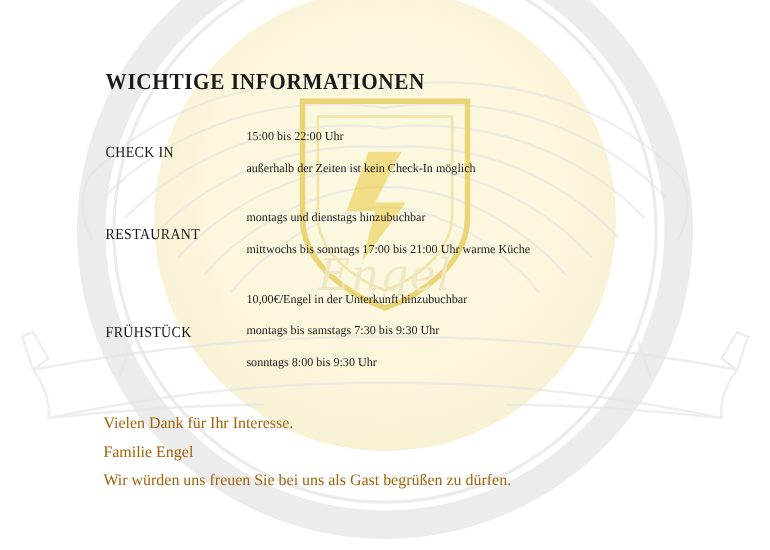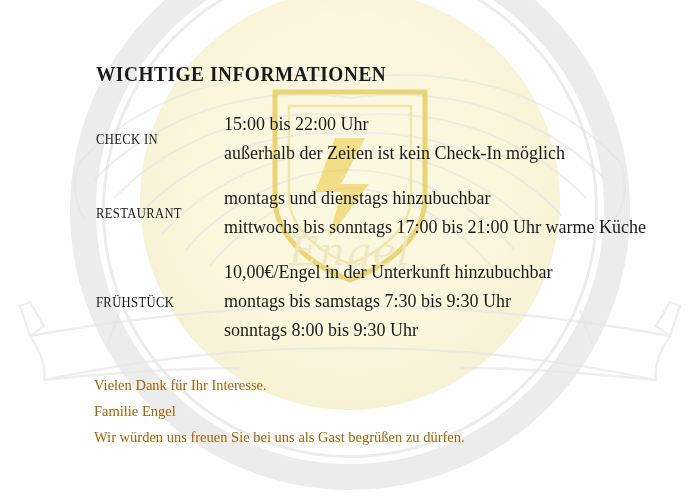--- a/index.html
+++ b/index.html
@@ -154,21 +154,21 @@
     transform-origin: left center;
     white-space: nowrap;
     line-height: 20px;
     padding-top: 2px;
   }
   .info-lines {
     flex: 1 1 auto;
   }
   .info-line {
     font-family: "Liberation Serif", serif;
-    font-size: 18px;
+    font-size: 11px;
     color: #1a1a1a;
     line-height: 29px;
     white-space: nowrap;
   }
 
   .closing {
     position: absolute;
     left: 94px;
     top: 372px;
     width: 560px;

